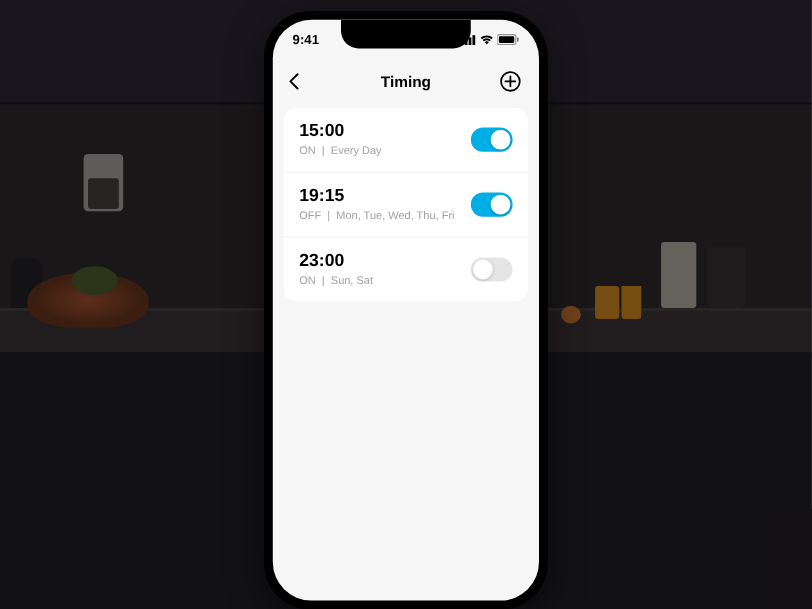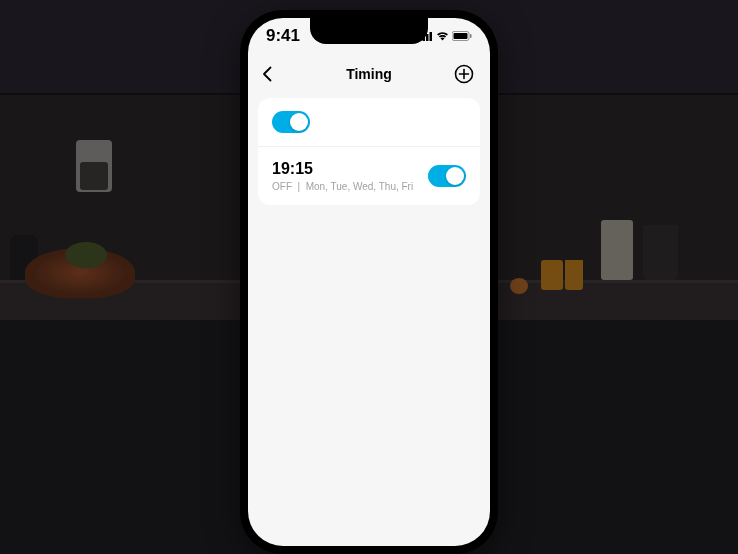--- a/index.html
+++ b/index.html
@@ -194,21 +194,21 @@
     .status-bar {
       position: absolute;
       top: 0;
       left: 0;
       right: 0;
       height: 36px;
       display: flex;
       justify-content: space-between;
       align-items: center;
       padding: 0 18px;
-      font-size: 17px;
+      font-size: 12px;
       font-weight: 600;
       color: #000;
     }
     .status-right {
       display: flex;
       align-items: center;
       gap: 3px;
     }
     .signal-icon svg, .wifi-icon svg, .battery-icon svg {
       display: block;
@@ -374,29 +374,42 @@
         <svg width="20" height="20" viewBox="0 0 20 20">
             <circle cx="10" cy="10" r="8.5" stroke="#000" stroke-width="1.6" fill="none"></circle>
             <line x1="10" y1="5.5" x2="10" y2="14.5" stroke="#000" stroke-width="1.6" stroke-linecap="round"></line>
             <line x1="5.5" y1="10" x2="14.5" y2="10" stroke="#000" stroke-width="1.6" stroke-linecap="round"></line>
           </svg>
       </div>
     </div>
 
     <div class="card">
       <div class="timer-row">
+        <div class="timer-info">
+          <div class="timer-time">15:00</div>
+          <div class="timer-detail"><span>ON</span> &nbsp;|&nbsp; <span>Every Day</span></div>
+        </div>
         <div class="toggle on">
             <div class="toggle-knob"></div>
           </div>
       </div>
       <div class="timer-row">
         <div class="timer-info">
           <div class="timer-time">19:15</div>
           <div class="timer-detail"><span>OFF</span> &nbsp;|&nbsp; <span>Mon, Tue, Wed, Thu, Fri</span></div>
         </div>
         <div class="toggle on">
             <div class="toggle-knob"></div>
           </div>
       </div>
+      <div class="timer-row">
+        <div class="timer-info">
+          <div class="timer-time">23:00</div>
+          <div class="timer-detail"><span>ON</span> &nbsp;|&nbsp; <span>Sun, Sat</span></div>
+        </div>
+        <div class="toggle off">
+            <div class="toggle-knob"></div>
+          </div>
+      </div>
     </div>
 
   </div>
 </div>
 
 </body></html>

